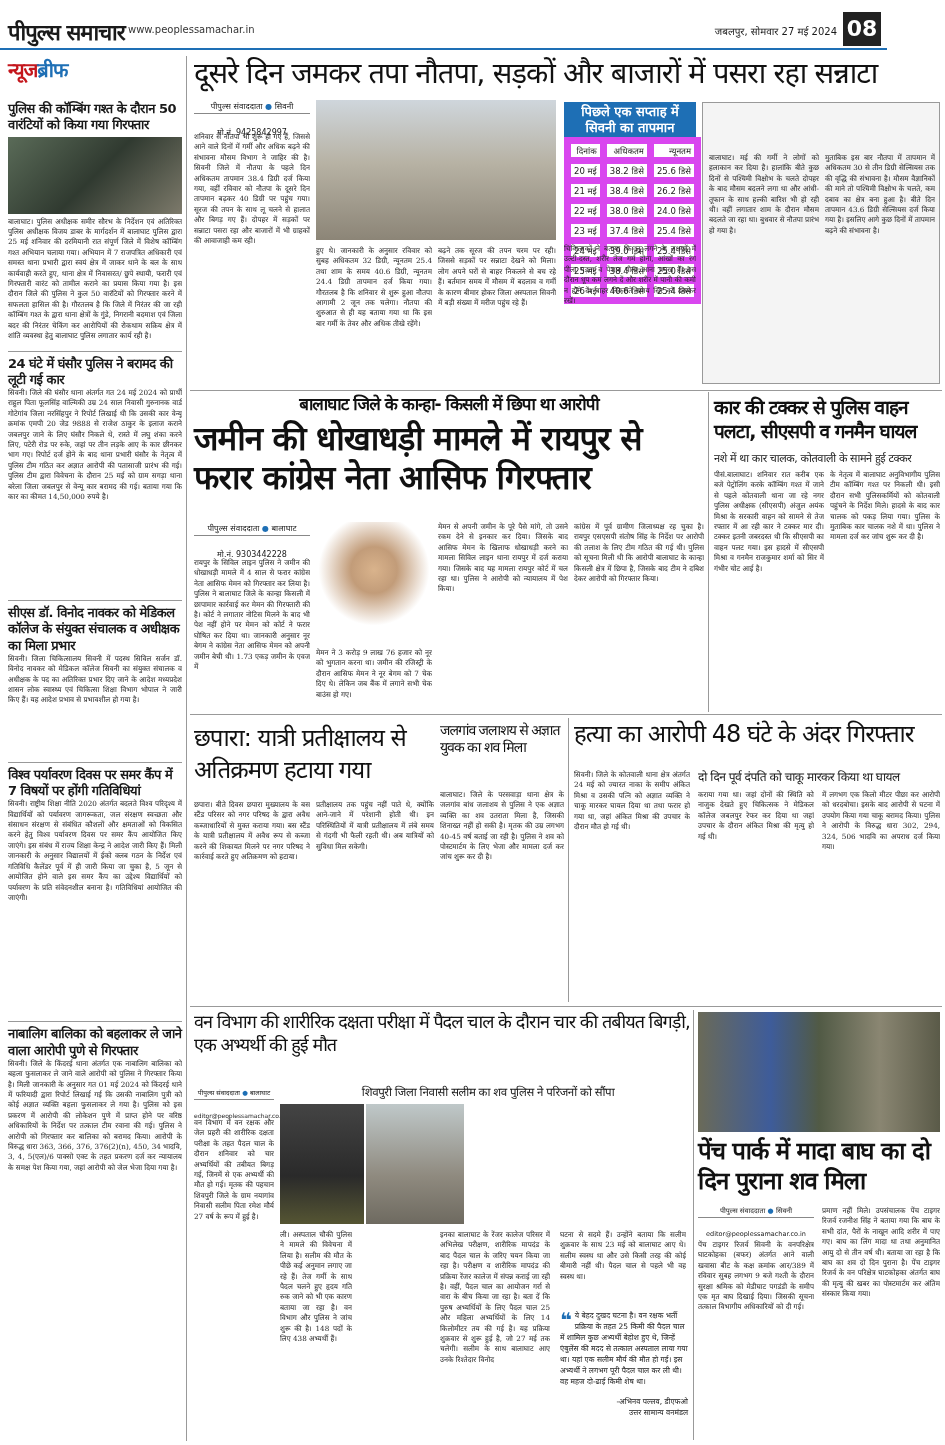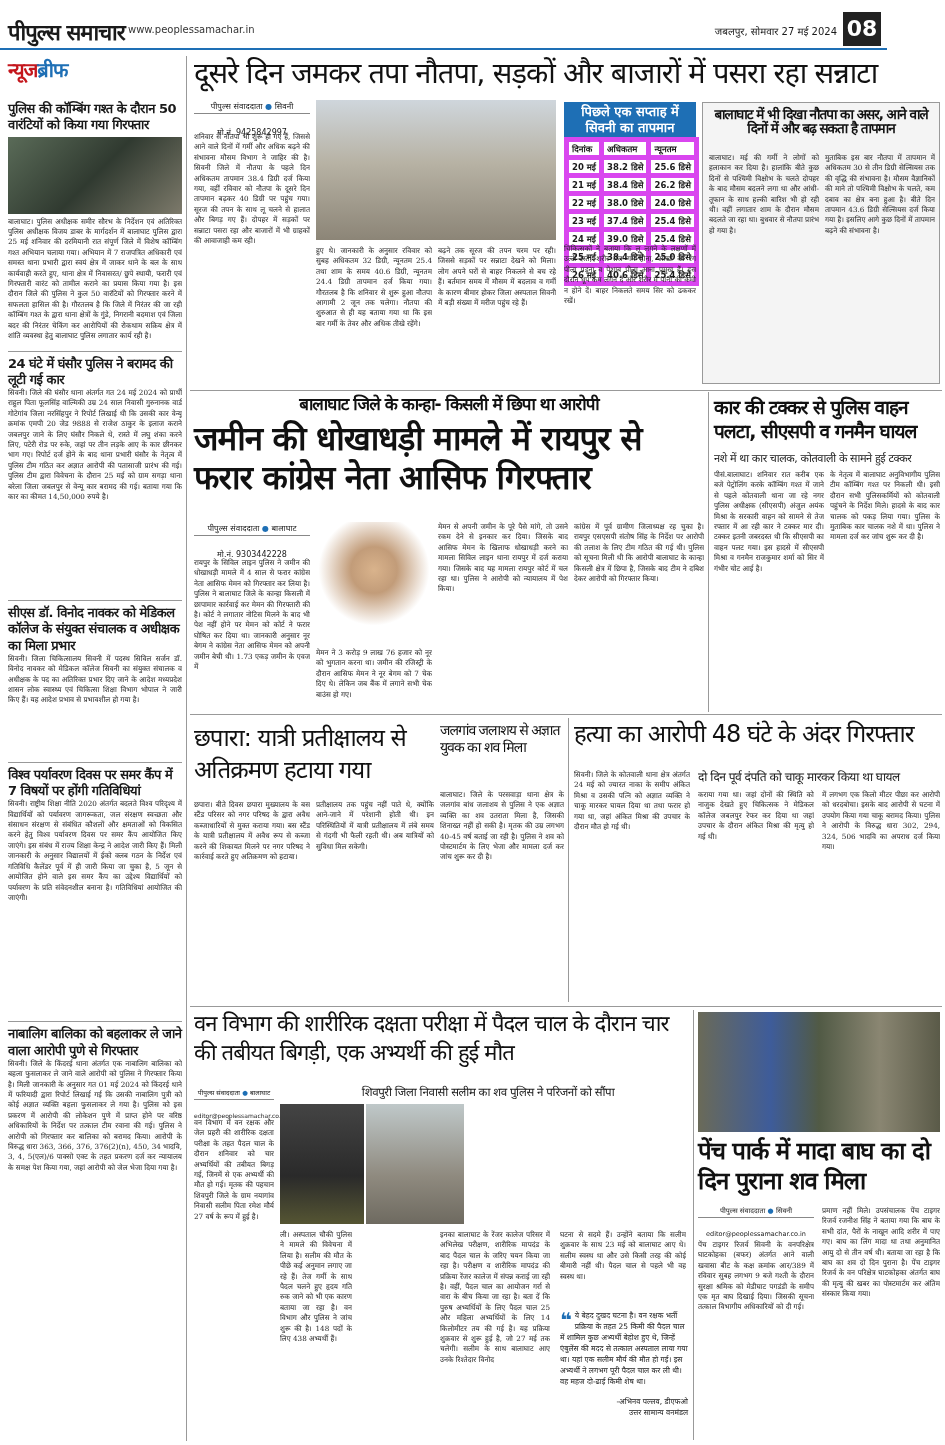--- a/index.html
+++ b/index.html
@@ -14,21 +14,21 @@
 .colrule{background:#999;width:1px}
 .hrule{background:#999;height:1px}
 .txt{font-size:7.2px;line-height:10.4px;text-align:justify;color:#222;overflow:hidden;font-family:"DejaVu Serif",serif}
 .hl{font-family:"DejaVu Sans",sans-serif;font-weight:bold;color:#111;letter-spacing:-1px;line-height:1.05}
 .brief-h{font-size:13px;font-weight:bold;line-height:1.25;letter-spacing:-.5px}
 .photo{background:linear-gradient(135deg,#5a6b58,#303a30 50%,#7d7a6b);}
 .byline{font-size:8px;text-align:center;border-bottom:1px solid #888;padding-bottom:2px}
 .byline .dot{color:#1e6fb5}
 .mob{font-size:8px;text-align:center;margin-top:12px}
 table.temp{border-collapse:collapse;width:100%;font-size:8.5px}
-table.temp td,table.temp th{border:5px solid #d946ef;padding:1px 3px;font-weight:bold;text-align:left;white-space:nowrap}
+table.temp td,table.temp th{border:7px solid #d946ef;padding:1px 3px;font-weight:normal;text-align:right;white-space:nowrap}
 .tbox-title{background:#1e6fb5;color:#fff;text-align:center;font-weight:bold;font-size:13px;line-height:1.2;padding:2px}
 .bluebox{border:1px solid #999;background:#f4f4f4}
 .quote{font-size:7.5px;line-height:11px}
 </style>
 </head>
 <body>
 
 <div class="abs masthead">
   <div class="abs logo">पीपुल्स समाचार</div>
   <div class="abs url" style="left:128px">www.peoplessamachar.in</div>
@@ -111,21 +111,20 @@
           <td>26 मई</td>
           <td>40.6 डिसे</td>
           <td>25.4 डिसे</td>
         </tr>
   </tbody>
     </table>
 </div>
 <div class="abs txt" style="left:564px;top:244px;width:132px;height:136px">चिकित्सकों ने बताया कि लू लगने के लक्षणों में उल्टी-दस्त, शरीर तेज गर्म होना, आंखों का रंग पीला पड़ना व पेशाब पीला आना प्रमुख हैं। इस दौरान धूप कम लगने दें और शरीर में पानी की कमी न होने दें। बाहर निकलते समय सिर को ढककर रखें।</div>
 
 <div class="abs bluebox" style="left:702px;top:102px;width:238px;height:282px">
-  <div class="hl" style="font-size:13.5px;text-align:center;padding:4px 4px;font-weight:bold">बालाघाट में भी दिखा नौतपा का असर, आने वाले दिनों में और बढ़ सकता है तापमान</div>
   <div class="txt" style="position:absolute;left:6px;top:50px;width:110px;height:228px">बालाघाट। मई की गर्मी ने लोगों को हलाकान कर दिया है। हालांकि बीते कुछ दिनों से पश्चिमी विक्षोभ के चलते दोपहर के बाद मौसम बदलने लगा था और आंधी-तूफान के साथ हल्की बारिश भी हो रही थी। वहीं लगातार शाम के दौरान मौसम बदलते जा रहा था। बुधवार से नौतपा प्रारंभ हो गया है।</div>
   <div class="txt" style="position:absolute;left:122px;top:50px;width:110px;height:228px">मुताबिक इस बार नौतपा में तापमान में अधिकतम 30 से तीन डिग्री सेल्सियस तक की वृद्धि की संभावना है। मौसम वैज्ञानिकों की माने तो पश्चिमी विक्षोभ के चलते, कम दबाव का क्षेत्र बना हुआ है। बीते दिन तापमान 43.6 डिग्री सेल्सियस दर्ज किया गया है। इसलिए आगे कुछ दिनों में तापमान बढ़ने की संभावना है।</div>
 </div>
 
 <div class="abs hrule" style="left:190px;top:390px;width:752px"></div>
 
 <div class="abs hl" style="left:194px;top:396px;width:510px;text-align:center;font-size:17px;font-weight:bold">बालाघाट जिले के कान्हा- किसली में छिपा था आरोपी</div>
 <div class="abs hl" style="left:194px;top:420px;width:510px;text-align:left;font-size:33px;font-weight:bold;line-height:1.18">जमीन की धोखाधड़ी मामले में रायपुर से फरार कांग्रेस नेता आसिफ गिरफ्तार</div>
 <div class="abs" style="left:194px;top:522px;width:116px">
   <div class="byline"><span>पीपुल्स संवाददाता</span> <span class="dot">●</span> <span>बालाघाट</span></div>
@@ -156,21 +155,21 @@
 <div class="abs colrule" style="left:568px;top:718px;height:284px"></div>
 
 <div class="abs hl" style="left:574px;top:722px;width:366px;font-size:24px;white-space:nowrap;font-weight:normal">हत्या का आरोपी 48 घंटे के अंदर गिरफ्तार</div>
 <div class="abs txt" style="left:574px;top:770px;width:116px;height:230px">सिवनी। जिले के कोतवाली थाना क्षेत्र अंतर्गत 24 मई को ज्यारत नाका के समीप अंकित मिश्रा व उसकी पत्नि को अज्ञात व्यक्ति ने चाकू मारकर घायल दिया था तथा फरार हो गया था, जहां अंकित मिश्रा की उपचार के दौरान मौत हो गई थी।</div>
 <div class="abs" style="left:698px;top:768px;width:242px;font-size:12px;letter-spacing:-.5px;white-space:nowrap">दो दिन पूर्व दंपति को चाकू मारकर किया था घायल</div>
 <div class="abs txt" style="left:698px;top:790px;width:116px;height:210px">कराया गया था। जहां दोनों की स्थिति को नाजुक देखते हुए चिकित्सक ने मेडिकल कॉलेज जबलपुर रेफर कर दिया था जहां उपचार के दौरान अंकित मिश्रा की मृत्यु हो गई थी।</div>
 <div class="abs txt" style="left:822px;top:790px;width:118px;height:210px">में लगभग एक किलो मीटर पीछा कर आरोपी को धरदबोचा। इसके बाद आरोपी से घटना में उपयोग किया गया चाकू बरामद किया। पुलिस ने आरोपी के विरुद्ध धारा 302, 294, 324, 506 भादवि का अपराध दर्ज किया गया।</div>
 
 <div class="abs hrule" style="left:190px;top:1006px;width:752px"></div>
 
-<div class="abs hl" style="left:194px;top:1010px;width:496px;font-size:22px;line-height:1.3;font-weight:normal">वन विभाग की शारीरिक दक्षता परीक्षा में पैदल चाल के दौरान चार की तबीयत बिगड़ी, एक अभ्यर्थी की हुई मौत</div>
+<div class="abs hl" style="left:194px;top:1010px;width:496px;font-size:18px;line-height:1.3;font-weight:normal">वन विभाग की शारीरिक दक्षता परीक्षा में पैदल चाल के दौरान चार की तबीयत बिगड़ी, एक अभ्यर्थी की हुई मौत</div>
 <div class="abs" style="left:194px;top:1088px;width:80px">
   <div class="byline" style="font-size:6.5px"><span>पीपुल्स संवाददाता</span> <span class="dot">●</span> <span>बालाघाट</span></div>
   <div class="mob" style="font-size:6px">editor@peoplessamachar.co.in</div>
 </div>
 <div class="abs" style="left:286px;top:1084px;width:404px;font-size:11.5px;letter-spacing:-.4px;text-align:center">शिवपुरी जिला निवासी सलीम का शव पुलिस ने परिजनों को सौंपा</div>
 <div class="abs txt" style="left:194px;top:1118px;width:80px;height:320px">वन विभाग में वन रक्षक और जेल प्रहरी की शारीरिक दक्षता परीक्षा के तहत पैदल चाल के दौरान शनिवार को चार अभ्यर्थियों की तबीयत बिगड़ गई, जिनमें से एक अभ्यर्थी की मौत हो गई। मृतक की पहचान शिवपुरी जिले के ग्राम नयागांव निवासी सलीम पिता रमेश मौर्य 27 वर्ष के रूप में हुई है।</div>
 <div class="abs photo" style="left:280px;top:1104px;width:84px;height:120px;background:linear-gradient(180deg,#444 0,#2a2a2a 60%,#553 100%)"></div>
 <div class="abs photo" style="left:366px;top:1104px;width:98px;height:120px;background:linear-gradient(180deg,#bfc8c9 0,#8f8a7f 60%,#6e6a60 100%)"></div>
 <div class="abs txt" style="left:280px;top:1230px;width:72px;height:208px">ली। अस्पताल चौकी पुलिस ने मामले की विवेचना में लिया है। सलीम की मौत के पीछे कई अनुमान लगाए जा रहे हैं। तेज गर्मी के साथ पैदल चलने हुए हृदय गति रुक जाने को भी एक कारण बताया जा रहा है। वन विभाग और पुलिस ने जांच शुरू की है। 148 पदों के लिए 438 अभ्यर्थी हैं।</div>
 <div class="abs txt" style="left:358px;top:1230px;width:78px;height:208px"></div>

